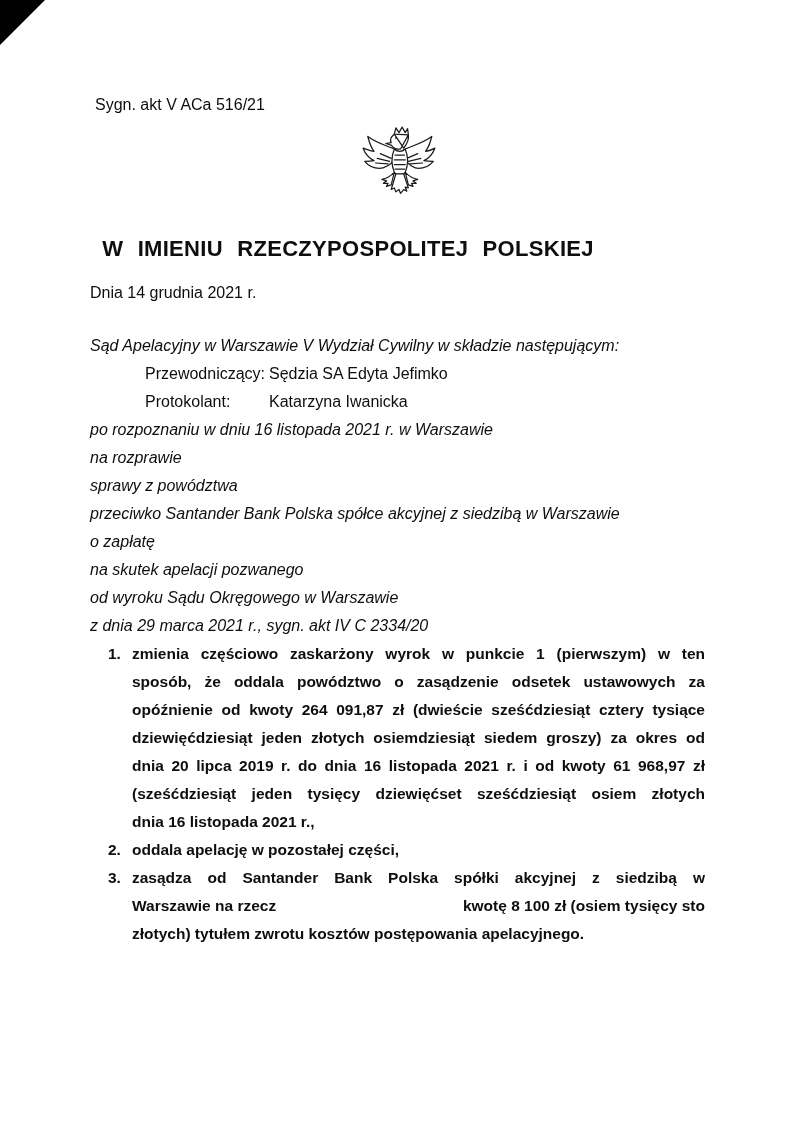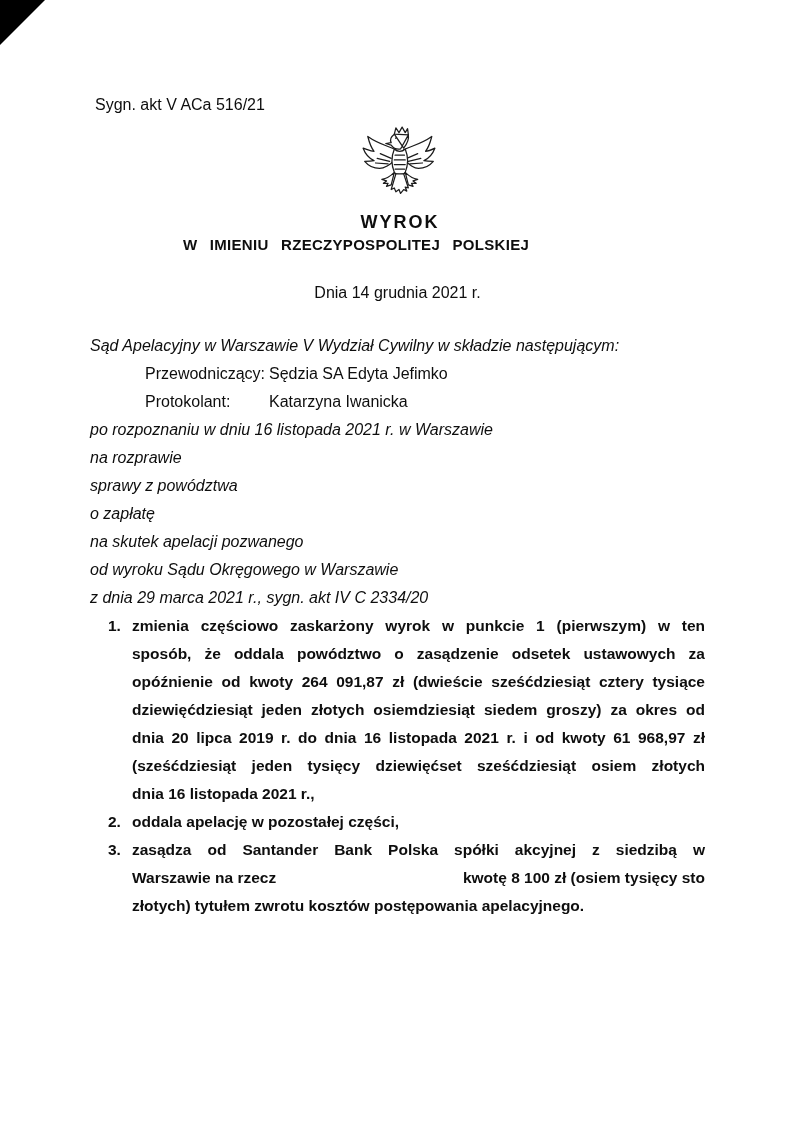--- a/index.html
+++ b/index.html
@@ -42,33 +42,33 @@
     position: absolute;
     top: 212px; left: 0;
     width: 800px;
     text-align: center;
     font-size: 18px;
     font-weight: bold;
     letter-spacing: 2px;
   }
   .title-2 {
     position: absolute;
-    top: 236px; left: 16px;
+    top: 236px; left: 8px;
     width: 680px;
     text-align: center;
-    font-size: 15px;
+    font-size: 22px;
     font-weight: bold;
     letter-spacing: 0.3px;
     word-spacing: 8px;
   }
   .date-line {
     position: absolute;
     top: 284px; left: 90px;
     width: 615px;
-    text-align: center;
+    text-align: left;
     font-size: 16px;
   }
   .content {
     position: absolute;
     left: 90px; top: 332px;
     width: 615px;
     font-size: 16px;
     line-height: 28px;
   }
   .body-line { white-space: nowrap; font-style: italic; }
@@ -118,39 +118,39 @@
       <path d="M40,44 L26,38 M38,48 L22,44 M36,51 L20,50" fill="none"></path>
       <path d="M44,32 C40,42 40,52 44,62 C46,66 56,66 58,62 C62,52 62,42 58,32 C54,36 48,36 44,32 Z"></path>
       <path d="M45,40 L57,40 M44,46 L58,46 M44,52 L58,52 M45,58 L57,58" fill="none"></path>
       <path d="M44,62 C40,66 34,70 28,71 L34,73 L30,76 L36,76 L34,80 L40,78 Z"></path>
       <path d="M58,62 C62,66 68,70 74,71 L68,73 L72,76 L66,76 L68,80 L62,78 Z"></path>
       <path d="M46,64 L40,84 L44,82 L46,87 L50,84 L52,89 L56,84 L60,86 L58,81 L62,82 L56,64 Z"></path>
       <circle cx="46" cy="18" r="1.1" fill="#1c1c1c" stroke="none"></circle>
     </g>
   </svg>
 
-  <div class="title-1">WYROK</div>
   <div class="title-2">W IMIENIU RZECZYPOSPOLITEJ POLSKIEJ</div>
 
   <div class="date-line">Dnia 14 grudnia 2021 r.</div>
 
   <div class="content">
 
     <div class="body-line">Sąd Apelacyjny w Warszawie V Wydział Cywilny w składzie następującym:</div>
 
     <div class="role-row">
       <span class="role-label">Przewodniczący:</span><span>Sędzia SA Edyta Jefimko</span>
     </div>
     <div class="role-row">
       <span class="role-label">Protokolant:</span><span>Katarzyna Iwanicka</span>
     </div>
 
     <div class="body-line">po rozpoznaniu w dniu 16 listopada 2021 r. w Warszawie</div>
     <div class="body-line">na rozprawie</div>
     <div class="body-line">sprawy z powództwa</div>
+    <div class="body-line">przeciwko Santander Bank Polska spółce akcyjnej z siedzibą w Warszawie</div>
     <div class="body-line">o zapłatę</div>
     <div class="body-line">na skutek apelacji pozwanego</div>
     <div class="body-line">od wyroku Sądu Okręgowego w Warszawie</div>
     <div class="body-line">z dnia 29 marca 2021 r., sygn. akt IV C 2334/20</div>
 
     <div class="point">
       <span class="num">1.</span>
       <span class="ptext">
         <div class="jline">zmienia częściowo zaskarżony wyrok w punkcie 1 (pierwszym) w ten</div>
         <div class="jline">sposób, że oddala powództwo o zasądzenie odsetek ustawowych za</div>

